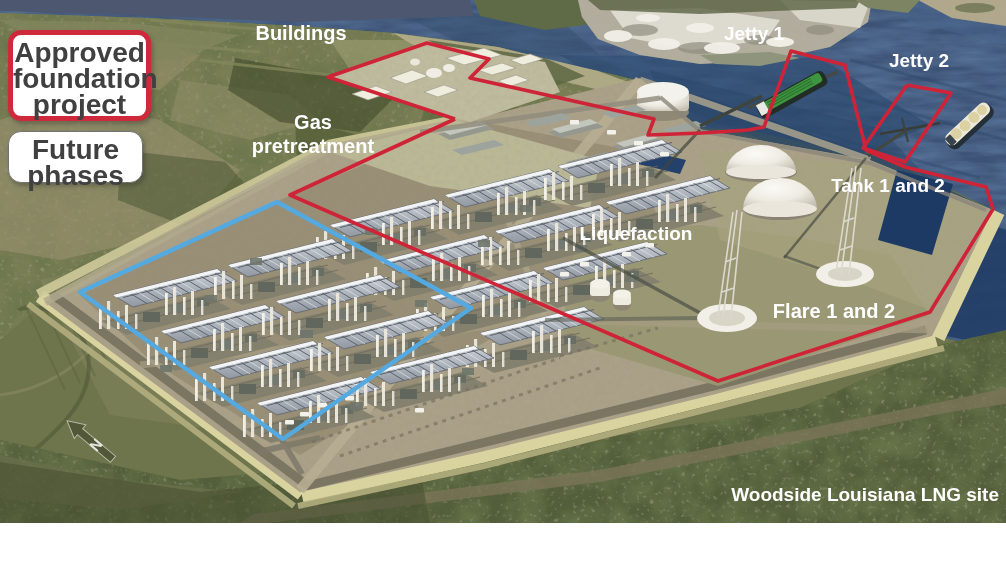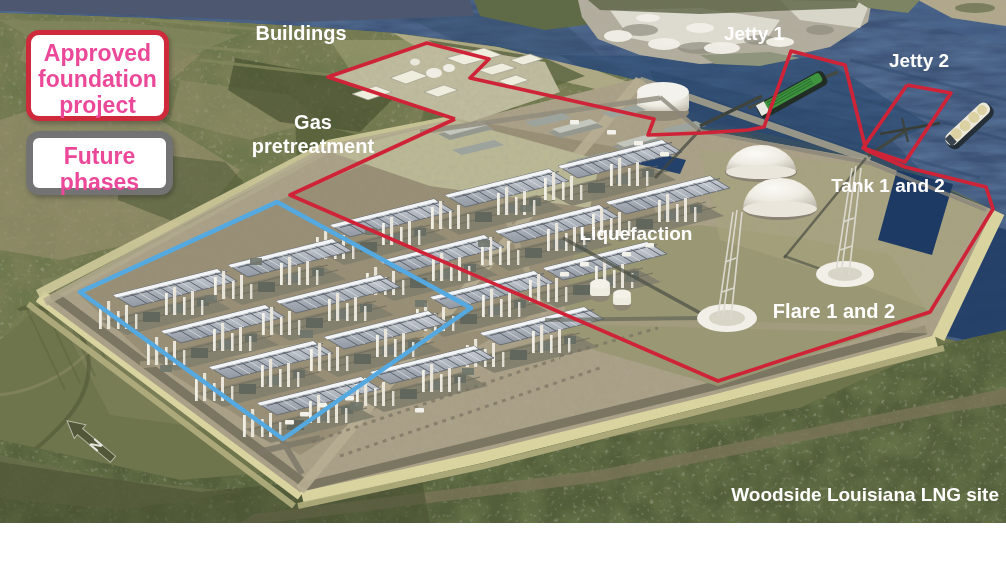--- a/index.html
+++ b/index.html
@@ -1,19 +1,19 @@
 <!DOCTYPE html>
 <html><head>
 <meta charset="utf-8">
 <style>
   html,body{margin:0;padding:0;background:#fff;}
   #wrap{position:relative;width:1006px;height:566px;background:#fff;overflow:hidden;
         font-family:"Liberation Sans",sans-serif;}
-  .legend{position:absolute;left:26px;width:133px;background:#fff;border-radius:13px;box-shadow:2px 3px 4px rgba(40,40,40,0.35);
-          color:#ec4899;font-weight:bold;font-size:23px;line-height:26px;text-align:center;}
+  .legend{position:absolute;left:8px;width:133px;background:#fff;border-radius:13px;box-shadow:2px 3px 4px rgba(40,40,40,0.35);
+          color:#404040;font-weight:bold;font-size:28px;line-height:26px;text-align:center;}
 </style>
 </head>
 <body>
 <div id="wrap">
 <svg width="1006" height="523" viewBox="0 0 1006 523" xmlns="http://www.w3.org/2000/svg">
   <defs>
     <filter id="landtex" x="-5%" y="-5%" width="110%" height="110%">
       <feTurbulence type="fractalNoise" baseFrequency="0.035" numOctaves="4" seed="7" result="n1"></feTurbulence>
       <feColorMatrix in="n1" type="matrix" values="0 0 0 0 0.14  0 0 0 0 0.18  0 0 0 0 0.07  0 0 0 1.6 -0.45" result="c1"></feColorMatrix>
       <feTurbulence type="fractalNoise" baseFrequency="0.22" numOctaves="2" seed="19" result="n2"></feTurbulence>
@@ -359,14 +359,14 @@
     <text x="754" y="40" text-anchor="middle">Jetty 1</text>
     <text x="919" y="67" text-anchor="middle">Jetty 2</text>
     <text x="888" y="192" text-anchor="middle">Tank 1 and 2</text>
     <text x="636" y="240" text-anchor="middle">Liquefaction</text>
     <text x="834" y="318" text-anchor="middle" font-size="20">Flare 1 and 2</text>
     <text x="999" y="501" text-anchor="end">Woodside Louisiana LNG site</text>
   </g>
 </svg>
 
 <div class="legend" style="top:30px;height:76px;border:5px solid #cf2a3c;padding-top:5px;">Approved<br>foundation<br>project</div>
-<div class="legend" style="top:131px;height:45px;border:7px solid #737373;padding-top:5px;">Future<br>phases</div>
+<div class="legend" style="top:131px;height:45px;border:1px solid #737373;padding-top:5px;">Future<br>phases</div>
 </div>
 
 </body></html>

